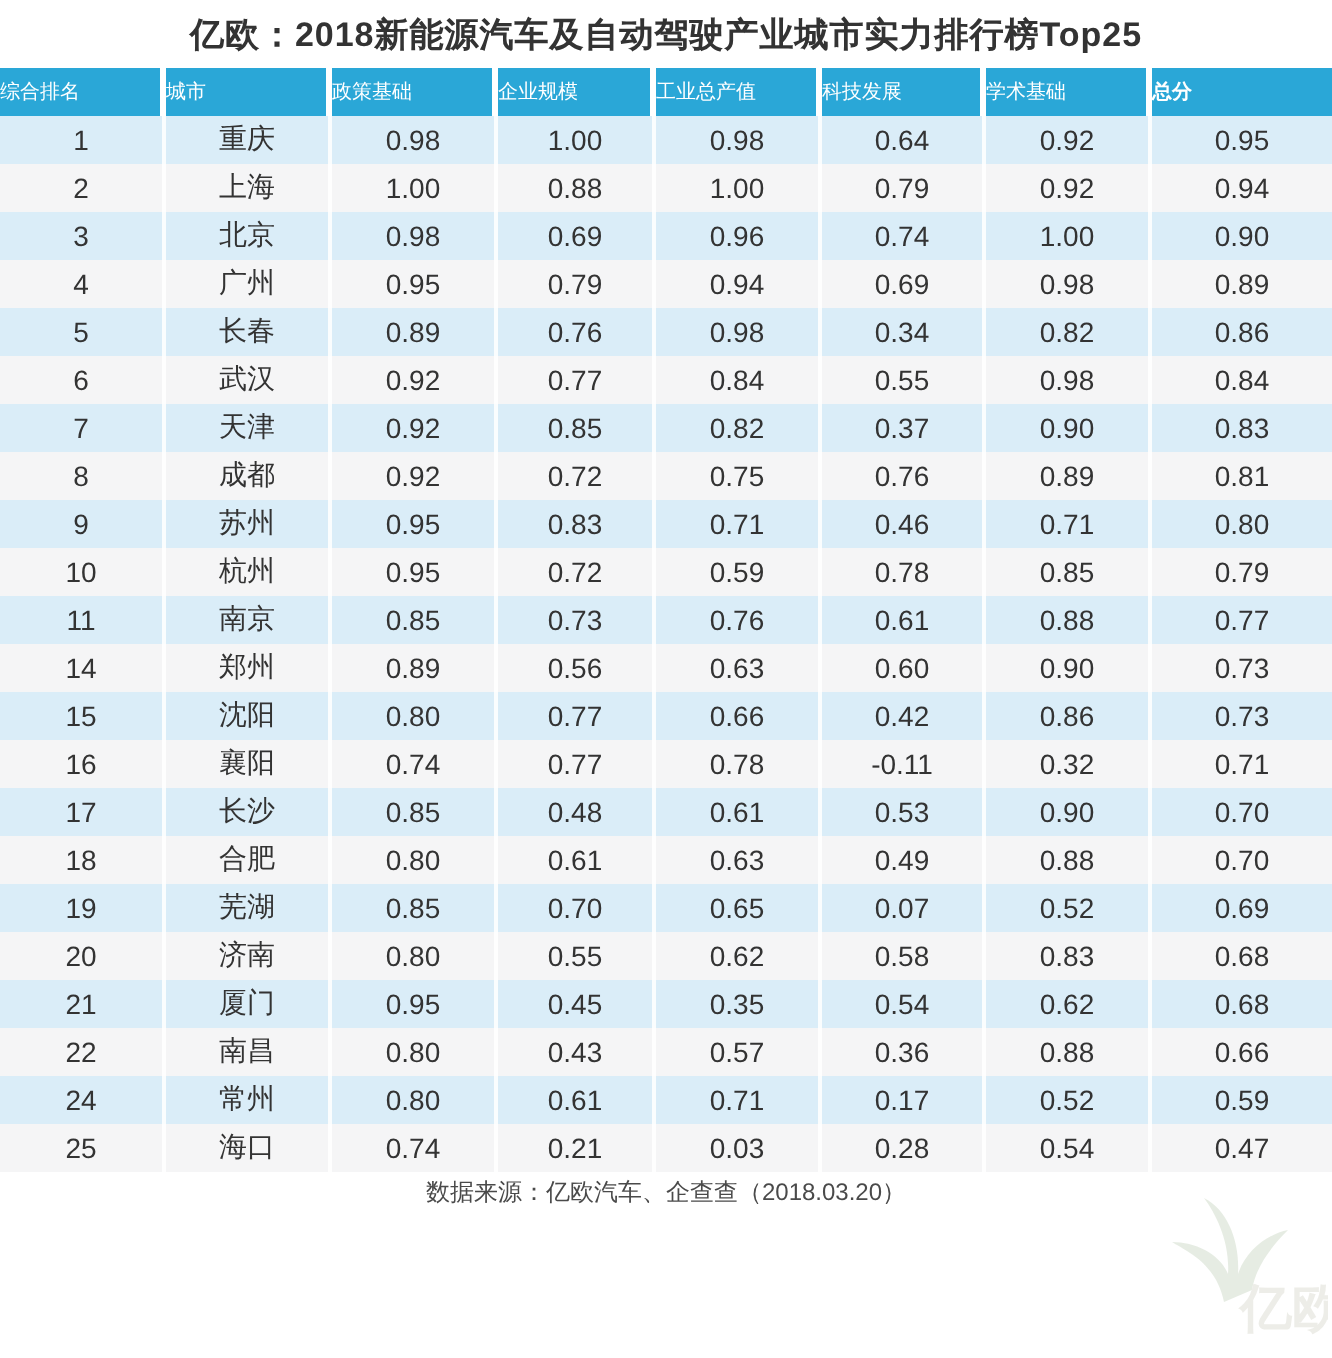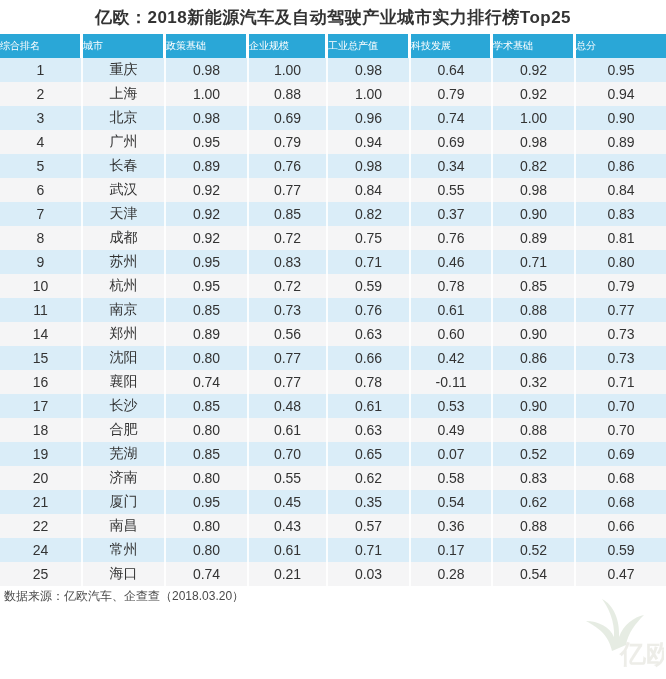--- a/index.html
+++ b/index.html
@@ -29,36 +29,36 @@
   table.ranking th {
     background: var(--header-bg, #2aa7d7);
     color: var(--header-text, #fff);
     font-weight: normal;
     font-size: 10px;
     height: 24px;
     padding: 0;
     text-align: left;
     border-right: 3px solid #ffffff;
   }
-  table.ranking th:last-child { border-right: none; }
+  table.ranking th:last-child { border-right: none; font-weight: bold; }
   table.ranking td {
     height: 24px;
     padding: 0;
     font-size: 14px;
     color: var(--cell-text, #333);
     text-align: center;
     border-right: 2px solid rgba(255,255,255,0.85);
   }
   table.ranking td:last-child { border-right: none; }
   table.ranking tbody tr:nth-child(odd) td { background: var(--row-odd, #daedf8); }
   table.ranking tbody tr:nth-child(even) td { background: var(--row-even, #f5f5f6); }
 
   .footer {
     height: 21px;
-    display: flex; align-items: center; justify-content: space-between;
+    display: flex; align-items: center; justify-content: center;
     padding: 0 4px;
     font-size: 12px;
     color: var(--footer-text, #4a4a4a);
   }
 
   .watermark {
     position: absolute;
     right: 2px; bottom: 8px;
     width: 82px; height: 80px;
     pointer-events: none;

